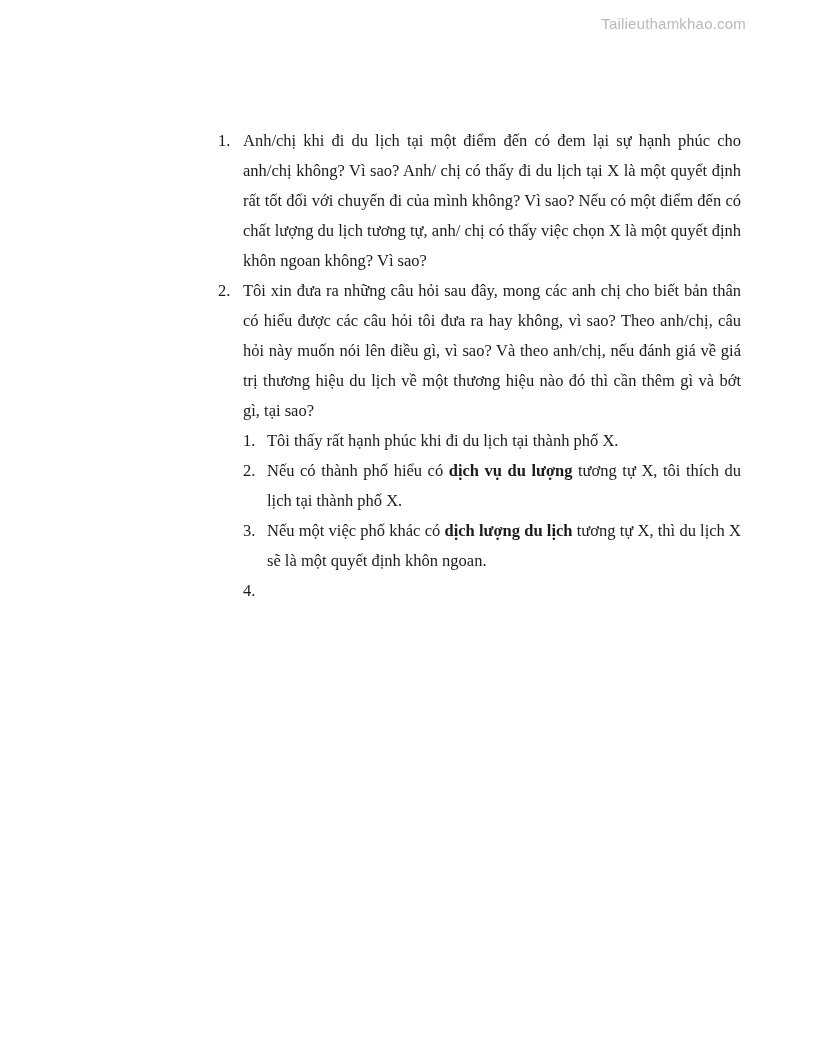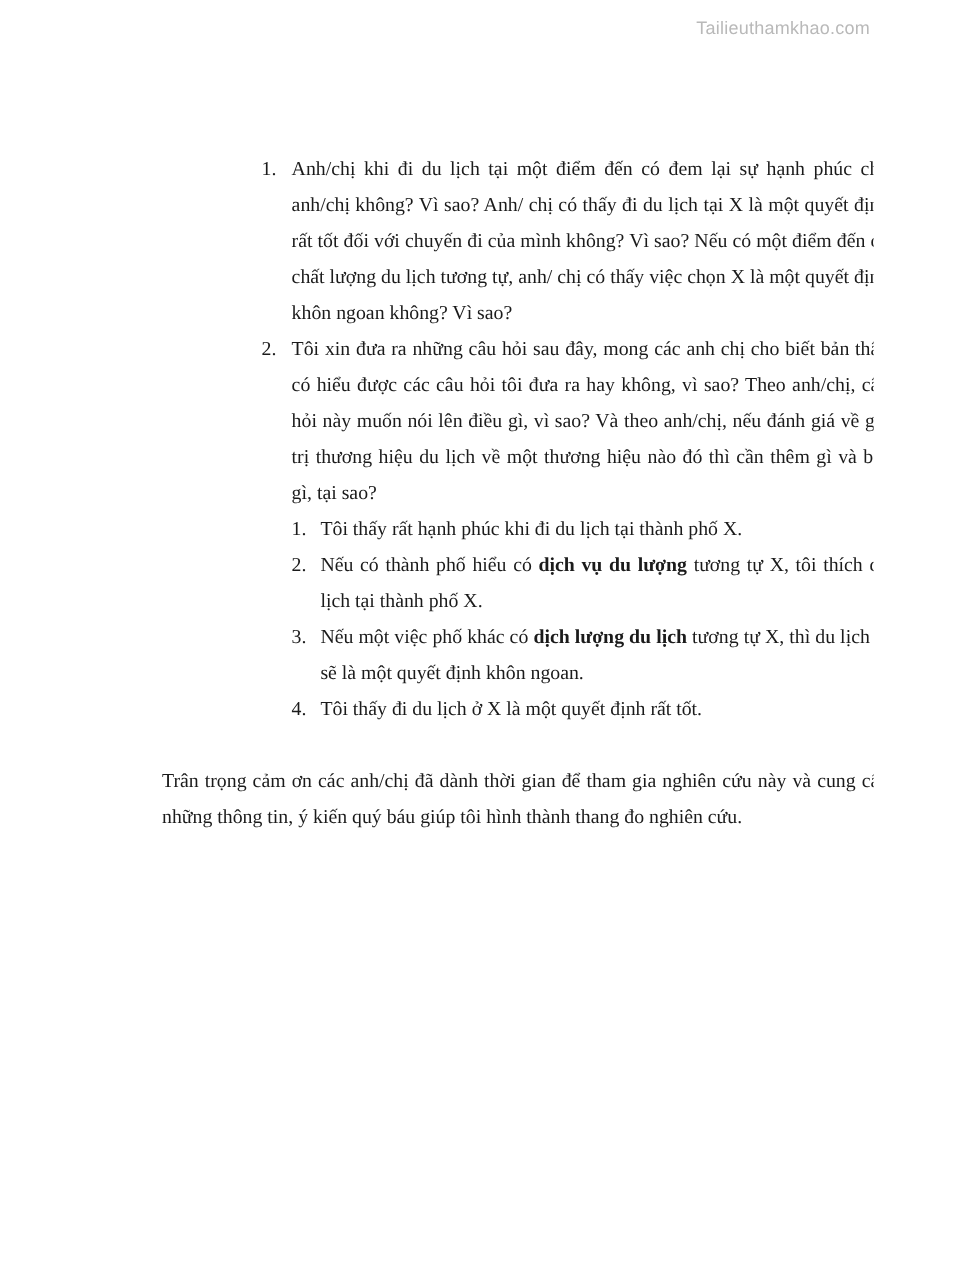--- a/index.html
+++ b/index.html
@@ -7,20 +7,21 @@
   .page {
     position: relative;
     width: 728px;
     height: 1056px;
     background: #ffffff;
     overflow: hidden;
     font-family: "Liberation Serif", serif;
     font-size: 16.5px;
     line-height: 30px;
     color: #1b1b1b;
+    padding-left: 21px;
   }
 
   .watermark {
     position: absolute;
     top: 9px;
     right: 3px;
     font-family: "Liberation Sans", sans-serif;
     font-size: 15px;
     letter-spacing: 0.2px;
     color: #b9b9b9;
@@ -97,22 +98,21 @@
         <span>Nếu có thành phố hiểu có </span><span class="b">dịch vụ du lượng</span><span> tương tự X, tôi thích du lịch tại thành phố X.</span>
       </div>
 
       <div class="s-item">
         <span class="s-num">3.</span>
         <span>Nếu một việc phố khác có </span><span class="b">dịch lượng du lịch</span><span> tương tự X, thì du lịch X sẽ là một quyết định khôn ngoan.</span>
       </div>
 
       <div class="s-item">
         <span class="s-num">4.</span>
-        <span>Tôi thấy đi du lịch ở X là một quyết định rất tốt.</span><span class="b"></span><span></span>
+        <span class="b"></span><span></span>
       </div>
 
     </div>
 
-    <p class="closing">Trân trọng cảm ơn các anh/chị đã dành thời gian để tham gia nghiên cứu này và cung cấp những thông tin, ý kiến quý báu giúp tôi hình thành thang đo nghiên cứu.</p>
 
   </div>
 
 </div>
 
 </body></html>

